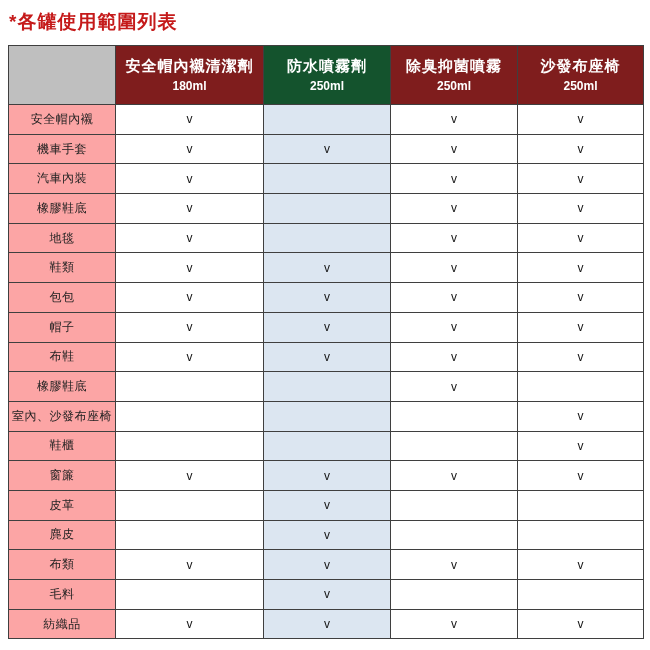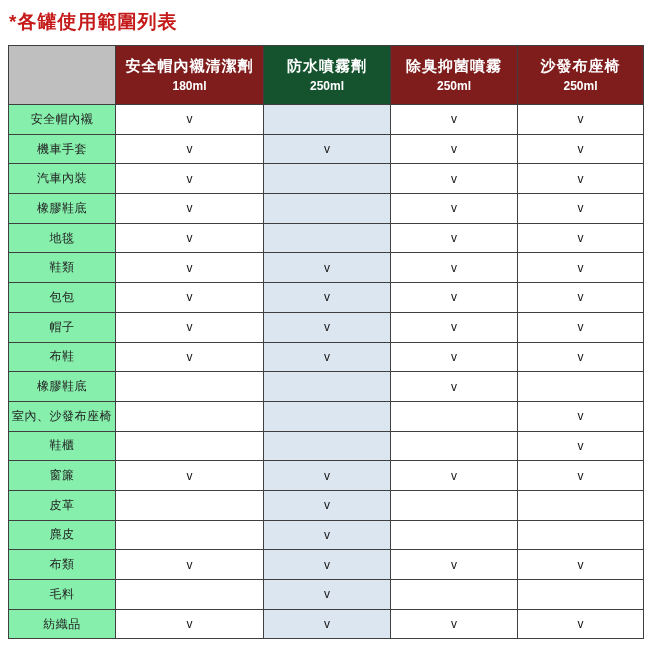--- a/index.html
+++ b/index.html
@@ -57,21 +57,21 @@
   }
   .col-volume {
     font-size: 12px;
     font-weight: 600;
     line-height: 15px;
     margin-top: 4px;
   }
   
   .range-table tbody th.rowlabel {
     height: 28.7px;
-    background: #86efac;
+    background: #fca5a5;
     color: #222222;
     font-size: 12px;
     font-weight: 500;
     letter-spacing: 0.5px;
   }
   .range-table tbody td {
     height: 28.7px;
     background: #ffffff;
     color: #141414;
     font-size: 12px;

